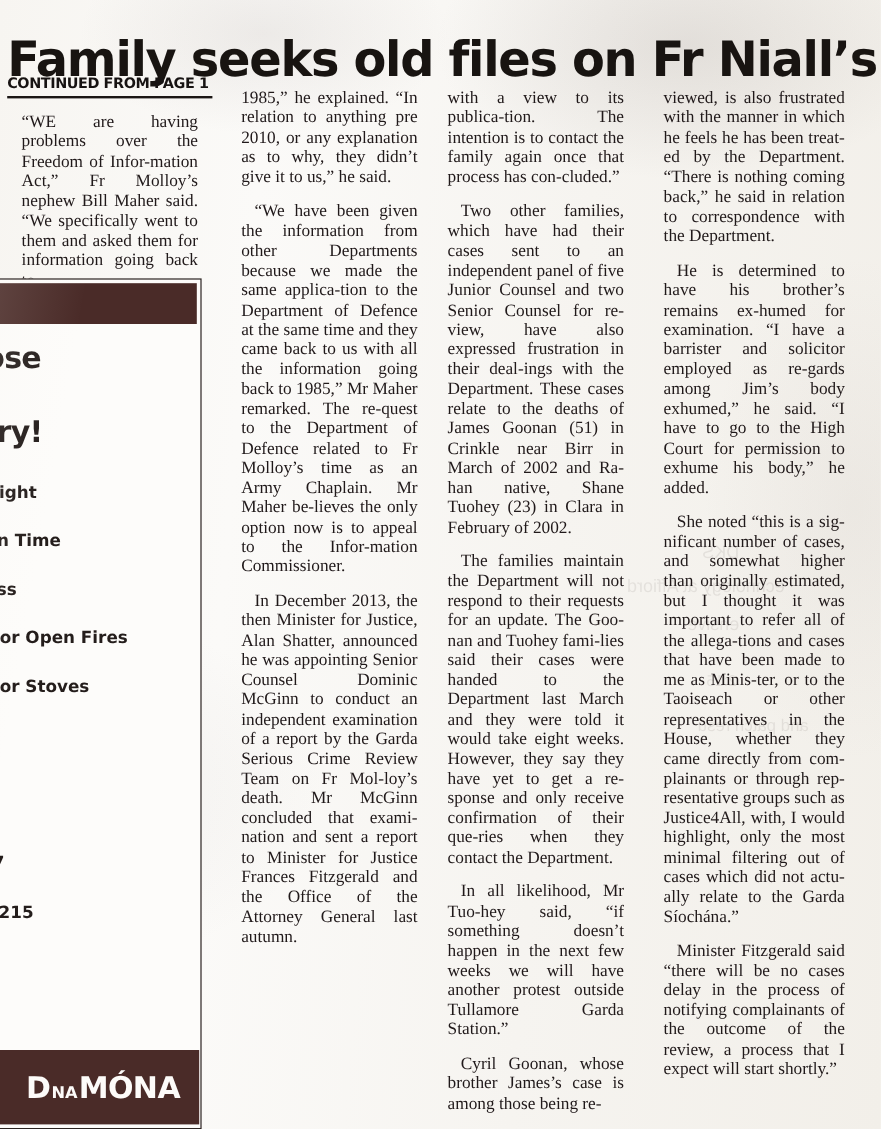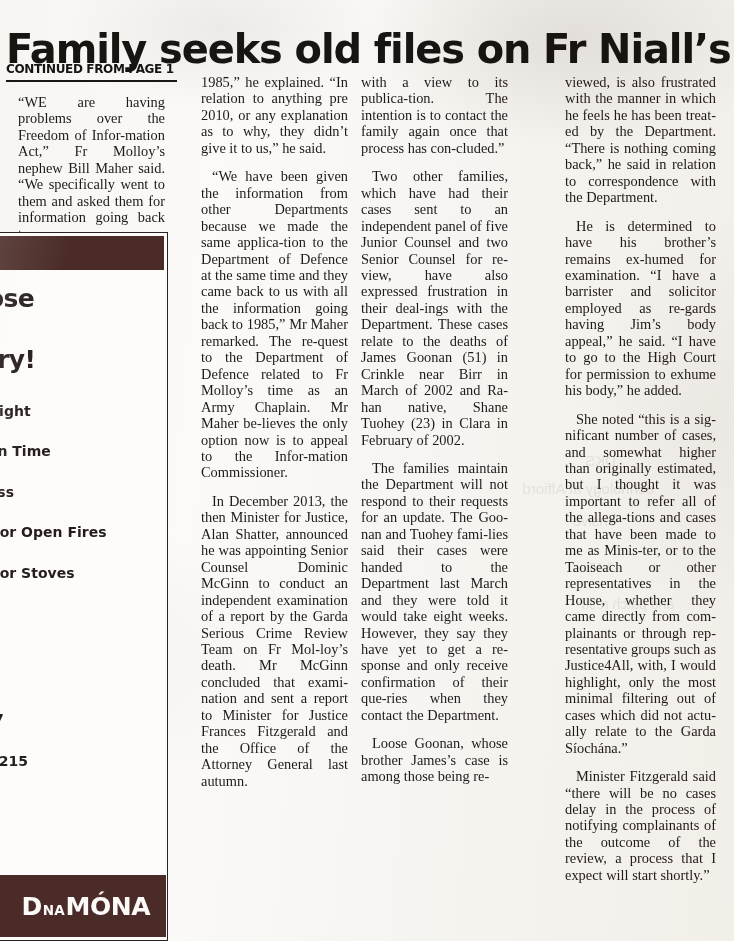--- a/index.html
+++ b/index.html
@@ -71,22 +71,22 @@
     line-height: 16.45px;
     color: #20191a;
     text-align: justify;
     text-justify: inter-word;
     hyphens: manual;
   }
   .col p { margin: 12px; }
   .col p.indent { text-indent: 11px; }
   .col1 { left: 6px;   width: 171px; }
   .col2 { left: 189px; width: 171px; }
-  .col3 { left: 349px; width: 171px; }
-  .col4 { left: 553px; width: 175px; font-family: Liberation Serif, serif; }
+  .col3 { left: 361px; width: 171px; }
+  .col4 { left: 541px; width: 175px; font-family: Liberation Serif, serif; }
 
   .kicker {
     font-family: "DejaVu Sans", sans-serif;
     font-weight: 700;
     font-size: 12px;
     letter-spacing: -0.35px;
     color: #171312;
     line-height: 15px;
     padding-bottom: 3px;
     border-bottom: 2.2px solid #1b1614;
@@ -204,26 +204,27 @@
   <div class="col col2">
     <p>1985,” he explained. “In relation to anything pre 2010, or any explanation as to why, they didn’t give it to us,” he said.</p>
     <p class="indent">“We have been given the information from other Departments because we made the same applica-tion to the Department of Defence at the same time and they came back to us with all the information going back to 1985,” Mr Maher remarked. The re-quest to the Department of Defence related to Fr Molloy’s time as an Army Chaplain. Mr Maher be-lieves the only option now is to appeal to the Infor-mation Commissioner.</p>
     <p class="indent">In December 2013, the then Minister for Justice, Alan Shatter, announced he was appointing Senior Counsel Dominic McGinn to conduct an independent examination of a report by the Garda Serious Crime Review Team on Fr Mol-loy’s death. Mr McGinn concluded that exami-nation and sent a report to Minister for Justice Frances Fitzgerald and the Office of the Attorney General last autumn.</p>
   </div>
 
   <div class="col col3">
     <p>with a view to its publica-tion. The intention is to contact the family again once that process has con-cluded.”</p>
     <p class="indent">Two other families, which have had their cases sent to an independent panel of five Junior Counsel and two Senior Counsel for re-view, have also expressed frustration in their deal-ings with the Department. These cases relate to the deaths of James Goonan (51) in Crinkle near Birr in March of 2002 and Ra-han native, Shane Tuohey (23) in Clara in February of 2002.</p>
     <p class="indent">The families maintain the Department will not respond to their requests for an update. The Goo-nan and Tuohey fami-lies said their cases were handed to the Department last March and they were told it would take eight weeks. However, they say they have yet to get a re-sponse and only receive confirmation of their que-ries when they contact the Department.</p>
-    <p class="indent">Loose Goonan, whose brother James’s case is among those being re-</p>
+    <p class="indent">In all likelihood, Mr Tuo-hey said, “if something doesn’t happen in the next few weeks we will have another protest outside Tullamore Garda Station.”</p>
+    <p class="indent">Cyril Goonan, whose brother James’s case is among those being re-</p>
   </div>
 
   <div class="col col4">
     <p>viewed, is also frustrated with the manner in which he feels he has been treat-ed by the Department. “There is nothing coming back,” he said in relation to correspondence with the Department.</p>
-    <p class="indent">He is determined to have his brother’s remains ex-humed for examination. “I have a barrister and solicitor employed as re-gards having Jim’s body appeal,” he said. “I have to go to the High Court for permission to exhume his body,” he added.</p>
+    <p class="indent">He is determined to have his brother’s remains ex-humed for examination. “I have a barrister and solicitor employed as re-gards among Jim’s body exhumed,” he said. “I have to go to the High Court for permission to exhume his body,” he added.</p>
     <p class="indent">She noted “this is a sig-nificant number of cases, and somewhat higher than originally estimated, but I thought it was important to refer all of the allega-tions and cases that have been made to me as Minis-ter, or to the Taoiseach or other representatives in the House, whether they came directly from com-plainants or through rep-resentative groups such as Justice4All, with, I would highlight, only the most minimal filtering out of cases which did not actu-ally relate to the Garda Síochána.”</p>
     <p class="indent">Minister Fitzgerald said “there will be no cases delay in the process of notifying complainants of the outcome of the review, a process that I expect will start shortly.”</p>
   </div>
 
 </div>
 
 <div class="ad">
   <div class="ad-band-top"></div>
   <div class="ad-inner">
     <div class="ad-title">

